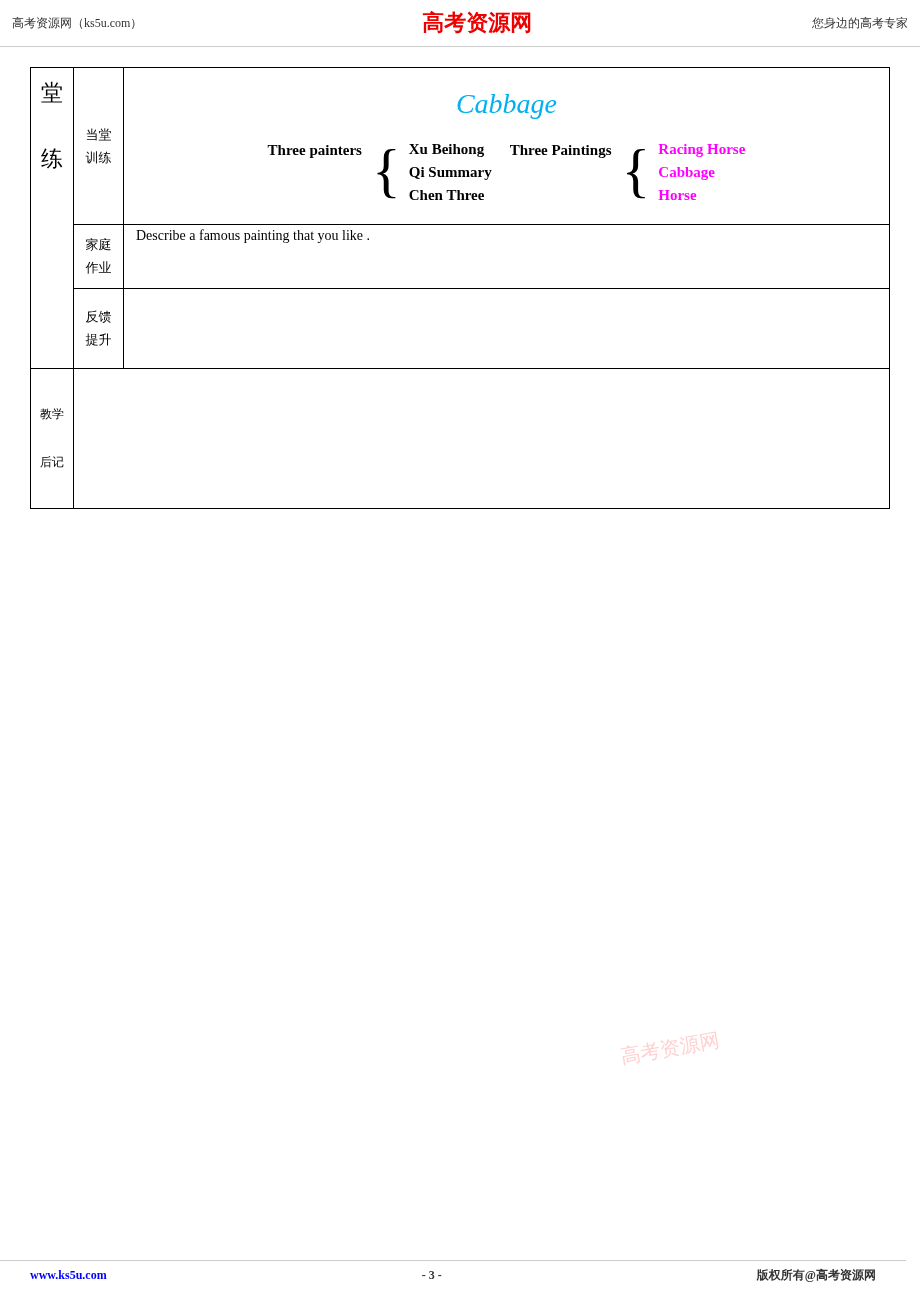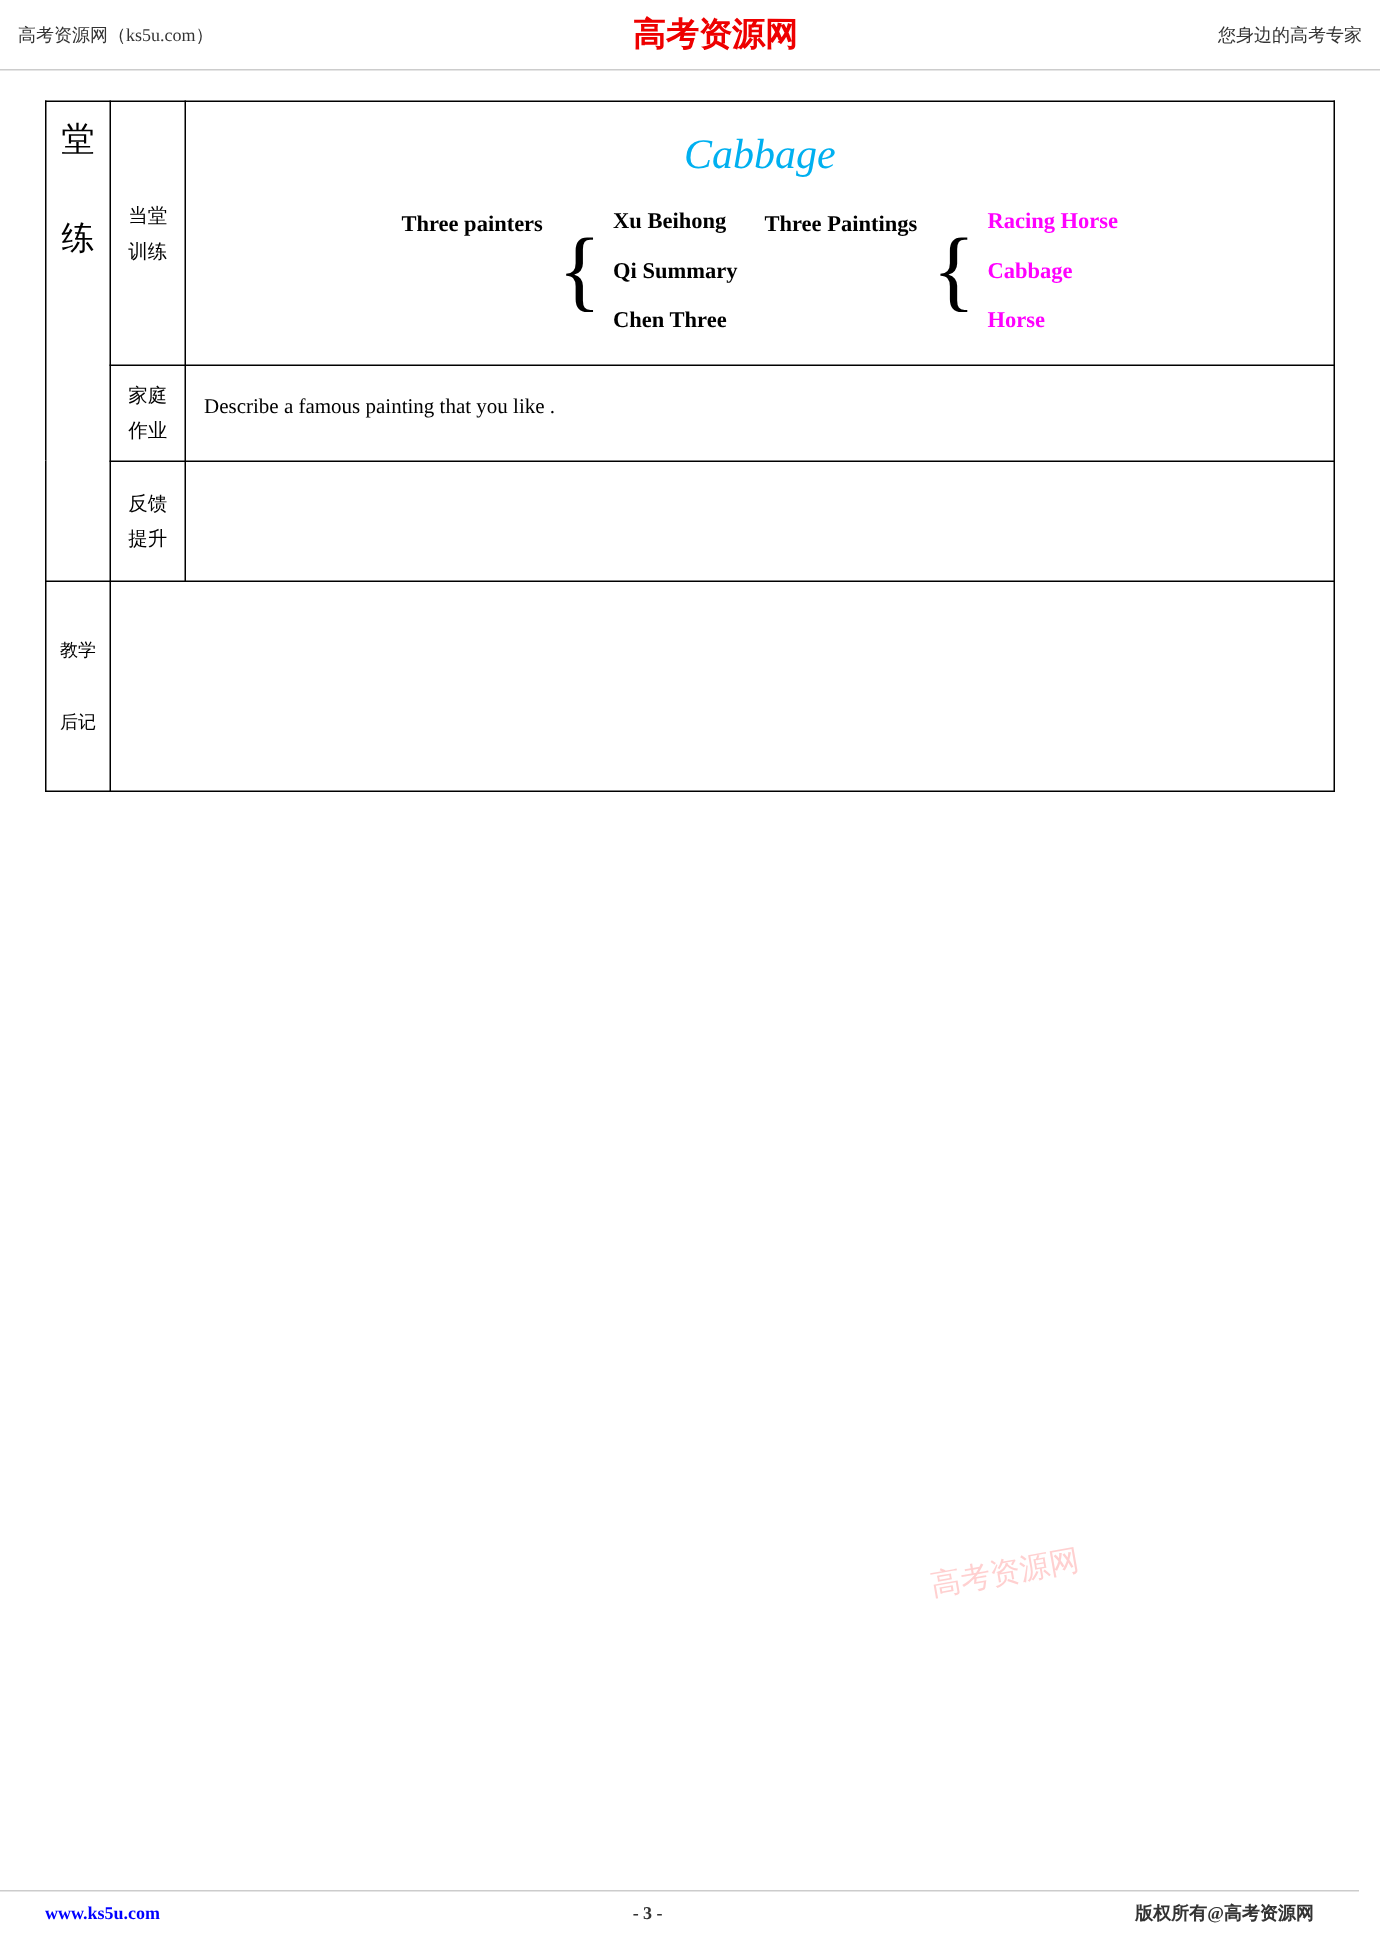--- a/index.html
+++ b/index.html
@@ -86,21 +86,21 @@
       color: #000;
       font-family: "Times New Roman", serif;
       display: flex;
       align-items: center;
       padding-bottom: 4px;
     }
 
     .items-list {
       display: flex;
       flex-direction: column;
-      gap: 16px;
+      gap: 6px;
       justify-content: center;
     }
 
     .item-text {
       font-size: 15px;
       font-weight: bold;
       font-family: "Times New Roman", serif;
     }
 
     .item-text.painting {
@@ -202,21 +202,21 @@
               </div>
             </div>
           </div>
 
         </div>
       </td>
     </tr>
 
     <tr>
       <td style="width:50px; text-align:center; vertical-align:middle; font-size:13px; line-height:1.8;">家庭<br>作业</td>
-      <td style="padding:20px 12px; font-size:14px;">Describe a famous painting that you like .</td>
+      <td style="padding:3px 12px; font-size:14px;">Describe a famous painting that you like .</td>
     </tr>
 
     <tr>
       <td style="width:50px; text-align:center; vertical-align:middle; font-size:13px; line-height:1.8;">反馈<br>提升</td>
       <td style="height:80px;"></td>
     </tr>
 
     <tr>
       <td style="width:40px; text-align:center; vertical-align:middle; font-size:12px; line-height:2; padding:10px 5px;">教学<br><br>后记</td>
       <td colspan="2" style="height:140px;"></td>

